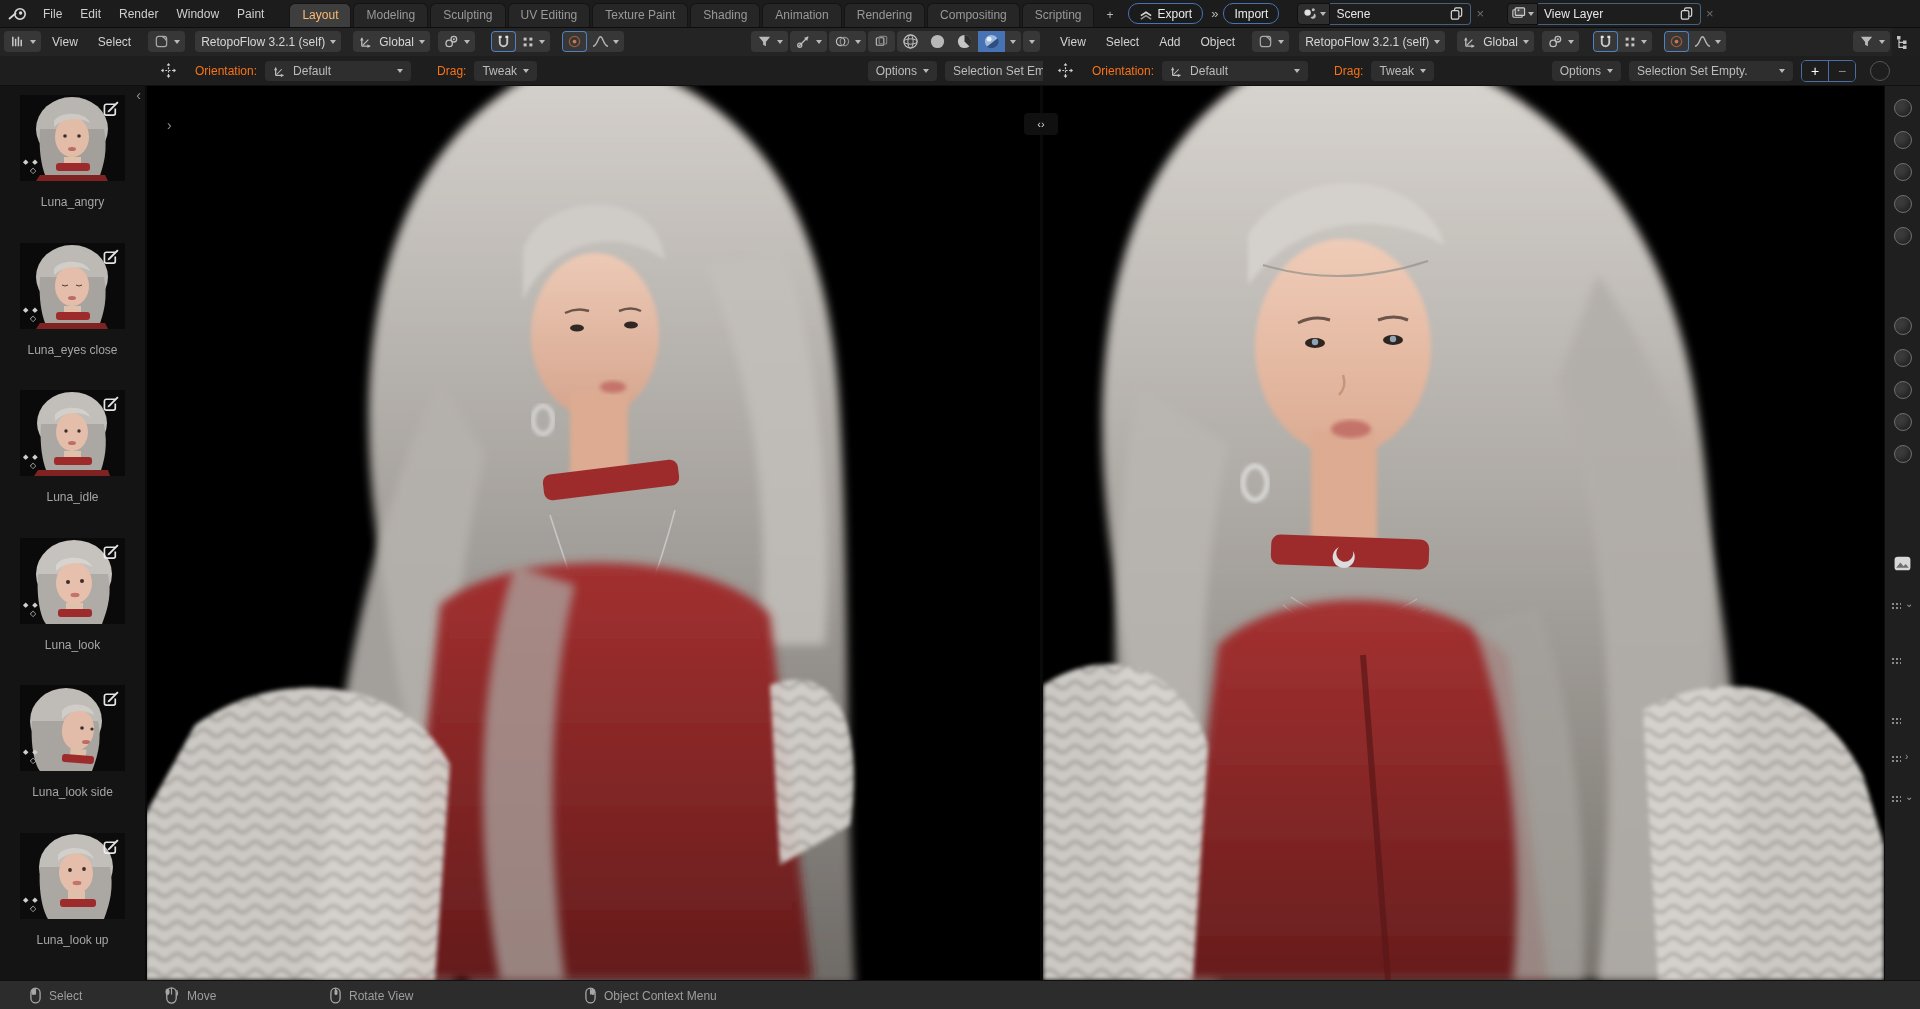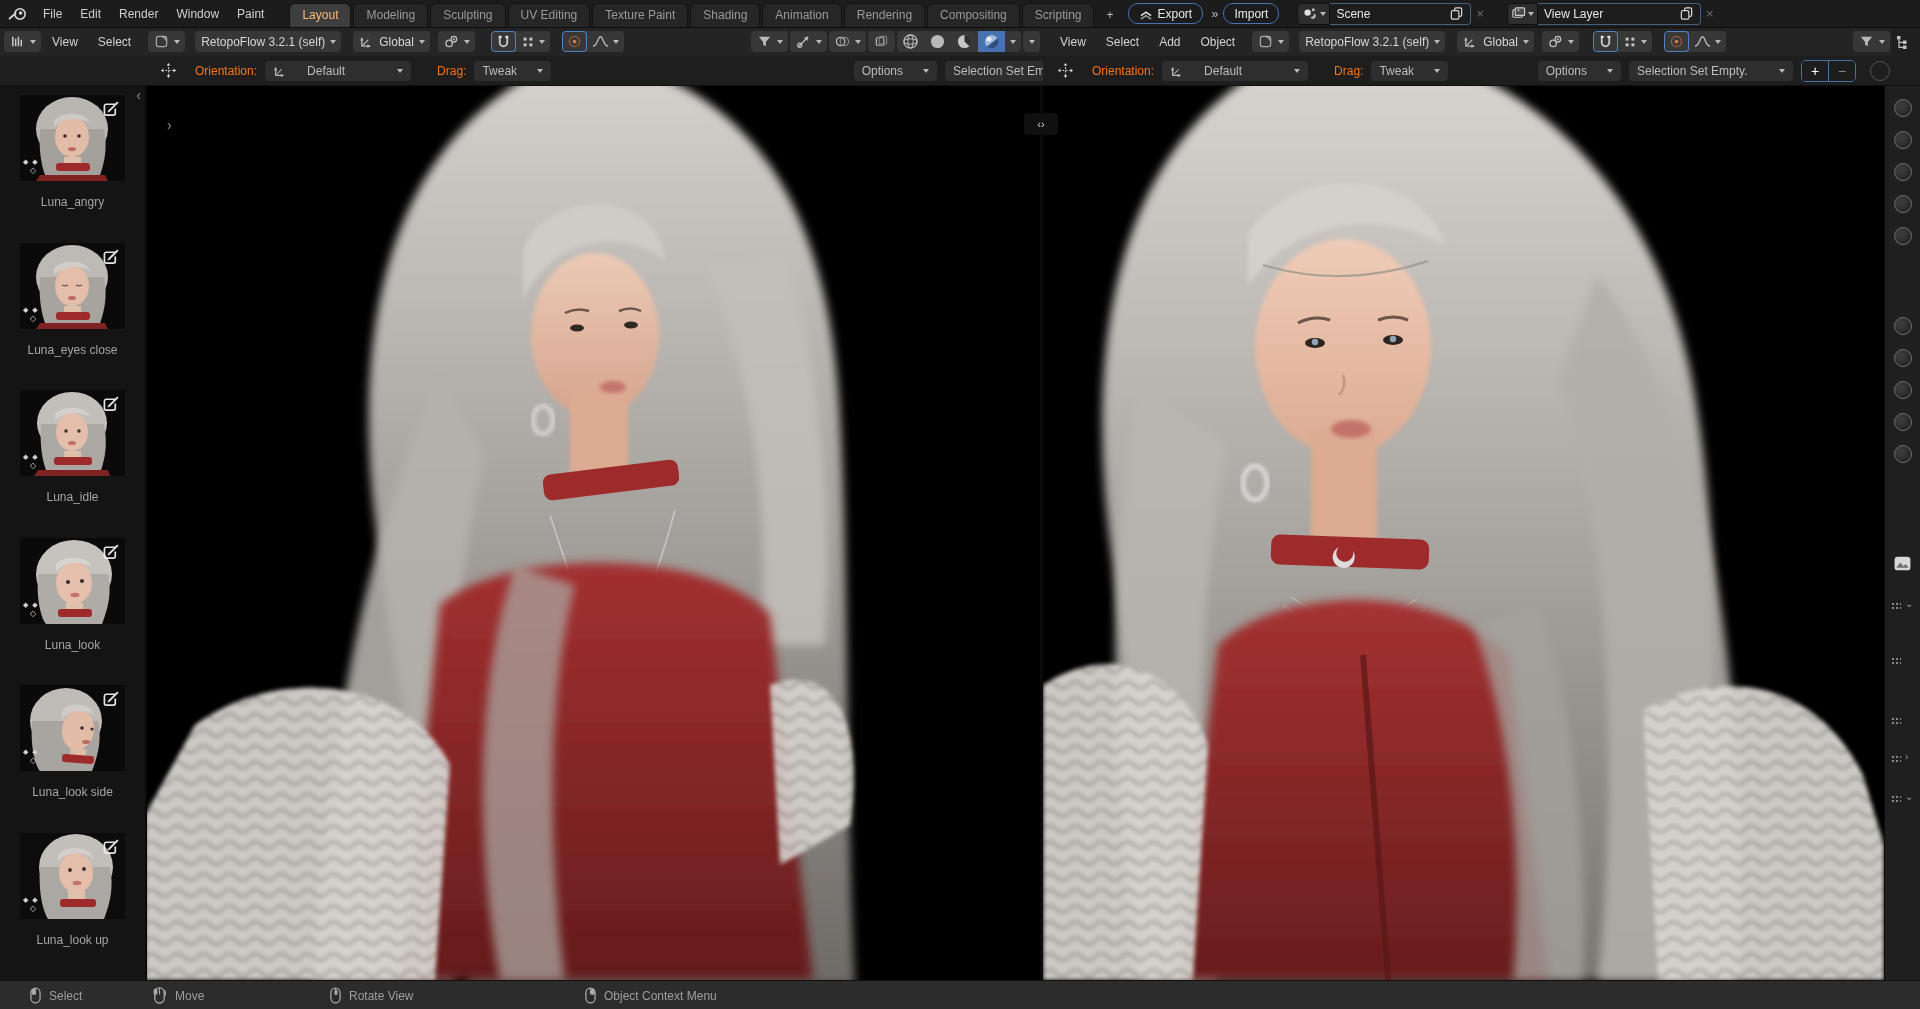--- a/index.html
+++ b/index.html
@@ -40,21 +40,21 @@
   .blue{background:#4772b3}
   .cv{width:0;height:0;border-left:3.5px solid transparent;border-right:3.5px solid transparent;
     border-top:4.5px solid #b9b9b9;flex:none}
   .i{flex:none;display:block}
   
   .tools{position:absolute;top:56px;height:29px;background:#1e1e1e;display:flex;align-items:center;
     gap:8px;border-bottom:1px solid #101010;overflow:hidden;z-index:20}
   #tools-left{left:0;width:1040px;padding-left:160px}
   #tools-right{left:1043px;width:877px;padding-left:14px}
   .tlabel{color:#f97316}
-  .tbtn{background:#2e2e2e;border-radius:4px;height:20px;display:flex;align-items:center;gap:20px;
+  .tbtn{background:#2e2e2e;border-radius:4px;height:20px;display:flex;align-items:center;gap:6px;
     padding:0 8px;color:#bcbcbc;flex:none}
   .pm{display:flex;border:1px solid #4a6fa5;border-radius:5px;overflow:hidden;height:20px;flex:none}
   .pm>*{width:26px;display:flex;align-items:center;justify-content:center;background:#1d1d1d}
   .pm .plus{color:#fff;font-size:14px;border-right:1px solid #4a6fa5}
   .pm .minus{color:#8a8a8a;font-size:14px}
   
   #sidebar{position:absolute;left:0;top:85px;width:145px;height:895px;background:#141414;
     border-right:2px solid #0a0a0a;z-index:10}
   .pose-item{position:absolute;left:0;width:145px;height:147px}
   .thumb{position:absolute;left:20px;top:10px;width:105px;height:86px;background:#060606;
@@ -816,21 +816,21 @@
 </div>
 
 <div id="statusbar">
   <span class="status-item" style="left:30px">
     <svg class="i" width="11" height="17">
         <use href="#sy-mouse"></use>
         <rect x="1.5" y="1.5" width="4" height="6.5" rx="2.5" fill="#a8a8a8"></rect>
       </svg>
     <span>Select</span>
   </span>
-  <span class="status-item" style="left:152px">
+  <span class="status-item" style="left:164px">
     <svg class="i" width="15" height="17">
         <use href="#sy-mouse"></use>
         <rect x="1.5" y="1.5" width="4" height="6.5" rx="2.5" fill="#a8a8a8"></rect>
         <path d="M12.5,3 q2,3 0,6" stroke="#a8a8a8" stroke-width="1.2" fill="none"></path>
       </svg>
     <span>Move</span>
   </span>
   <span class="status-item" style="left:330px">
     <svg class="i" width="11" height="17">
         <use href="#sy-mouse"></use>

